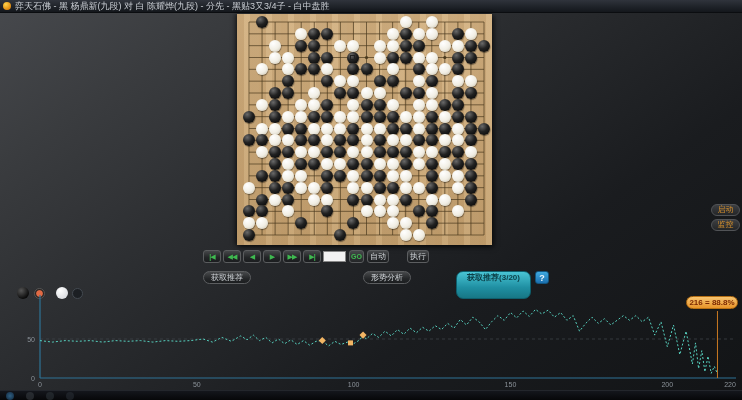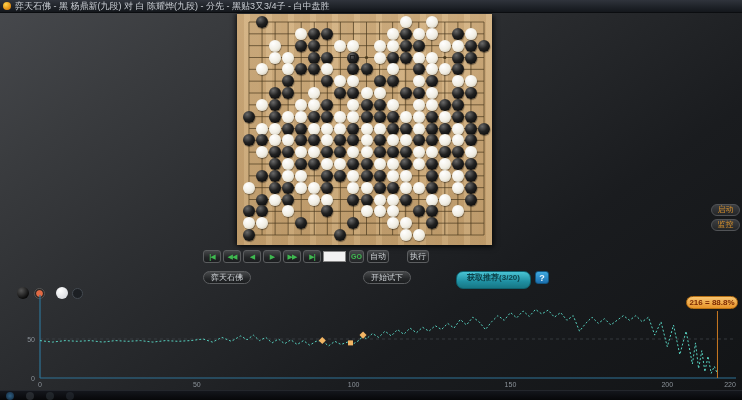--- a/index.html
+++ b/index.html
@@ -40,21 +40,21 @@
     font-weight:bold; cursor:pointer; letter-spacing:-1px; }
   #nav-input { position:absolute; left:323px; top:251px; width:23px; height:11px;
     background:#f2f2f2; border:1px solid #888; font-size:8px; color:#222; padding:0 2px; }
   #go-btn { position:absolute; left:349px; top:250px; width:15px; height:13px; border-radius:3px;
     background:linear-gradient(180deg,#454749,#232527); border:1px solid #5a5c5e;
     color:#3fb950; font-size:7px; font-weight:bold; line-height:11px; text-align:center; cursor:pointer; }
   .txt-btn { position:absolute; height:13px; border-radius:3px;
     background:linear-gradient(180deg,#47494b,#252729 60%,#1c1e20); border:1px solid #5c5e60;
     color:#cfd3d7; font-size:8px; line-height:11px; text-align:center; cursor:pointer; }
 
-  #recommend-btn { position:absolute; left:456px; top:271px; width:75px; height:18px; border-radius:7px;
+  #recommend-btn { position:absolute; left:456px; top:271px; width:75px; height:28px; border-radius:7px;
     background:linear-gradient(180deg,#49c4d4,#1f8fa2 60%,#177785); border:1px solid #0e5f6d;
     color:#0b3e46; font-size:8px; font-weight:bold; line-height:11px; text-align:center; cursor:pointer; }
   #help-btn { position:absolute; left:535px; top:271px; width:14px; height:13px; border-radius:3px;
     background:linear-gradient(180deg,#3fa9e0,#1b6fae); border:1px solid #12557f;
     color:#eaf6ff; font-size:9px; font-weight:bold; line-height:12px; text-align:center; cursor:pointer; }
 
   
   .legend-stone { position:absolute; top:287px; width:12px; height:12px; border-radius:50%; }
   .legend-radio { position:absolute; top:288px; width:11px; height:11px; border-radius:50%; cursor:pointer; }
 
@@ -373,22 +373,22 @@
   <div class="nav-btn" style="left:223px;">◀◀</div>
   <div class="nav-btn" style="left:243px;">◀</div>
   <div class="nav-btn" style="left:263px;">▶</div>
   <div class="nav-btn" style="left:283px;">▶▶</div>
   <div class="nav-btn" style="left:303px;">▶|</div>
   <input id="nav-input" value="" style="">
   <div id="go-btn">GO</div>
   <div class="txt-btn" style="left:367px;top:250px;width:22px;">自动</div>
   <div class="txt-btn" style="left:407px;top:250px;width:22px;">执行</div>
 
-  <div class="txt-btn" style="left:203px;top:271px;width:48px;border-radius:7px;">弈天石佛</div>
-  <div class="txt-btn" style="left:363px;top:271px;width:48px;border-radius:7px;">开始试下</div>
+  <div class="txt-btn" style="left:203px;top:271px;width:48px;border-radius:7px;">获取推荐</div>
+  <div class="txt-btn" style="left:363px;top:271px;width:48px;border-radius:7px;">形势分析</div>
   <div id="recommend-btn">获取推荐(3/20)</div>
   <div id="help-btn">?</div>
 
   <div class="legend-stone" style="left:17px;background:radial-gradient(circle at 35% 30%,#555,#0c0c0c 70%);"></div>
   <div class="legend-radio" id="radio-black" style="left: 34px; background: radial-gradient(circle, rgb(224, 106, 69) 0px, rgb(224, 106, 69) 45%, rgb(42, 34, 32) 60%); border: 1.5px solid rgb(85, 85, 85);"></div>
   <div class="legend-stone" style="left:56px;background:radial-gradient(circle at 35% 30%,#fff,#dcdee2 75%);"></div>
   <div class="legend-radio" id="radio-white" style="left: 72px; border: 1.5px solid rgb(68, 74, 81); background: rgb(28, 31, 35);"></div>
 
   <svg id="chart-svg" width="742" height="105">
       <line x1="40" y1="54" x2="735" y2="54" stroke="#3c4248" stroke-width="0.8" stroke-dasharray="3,3"></line>

